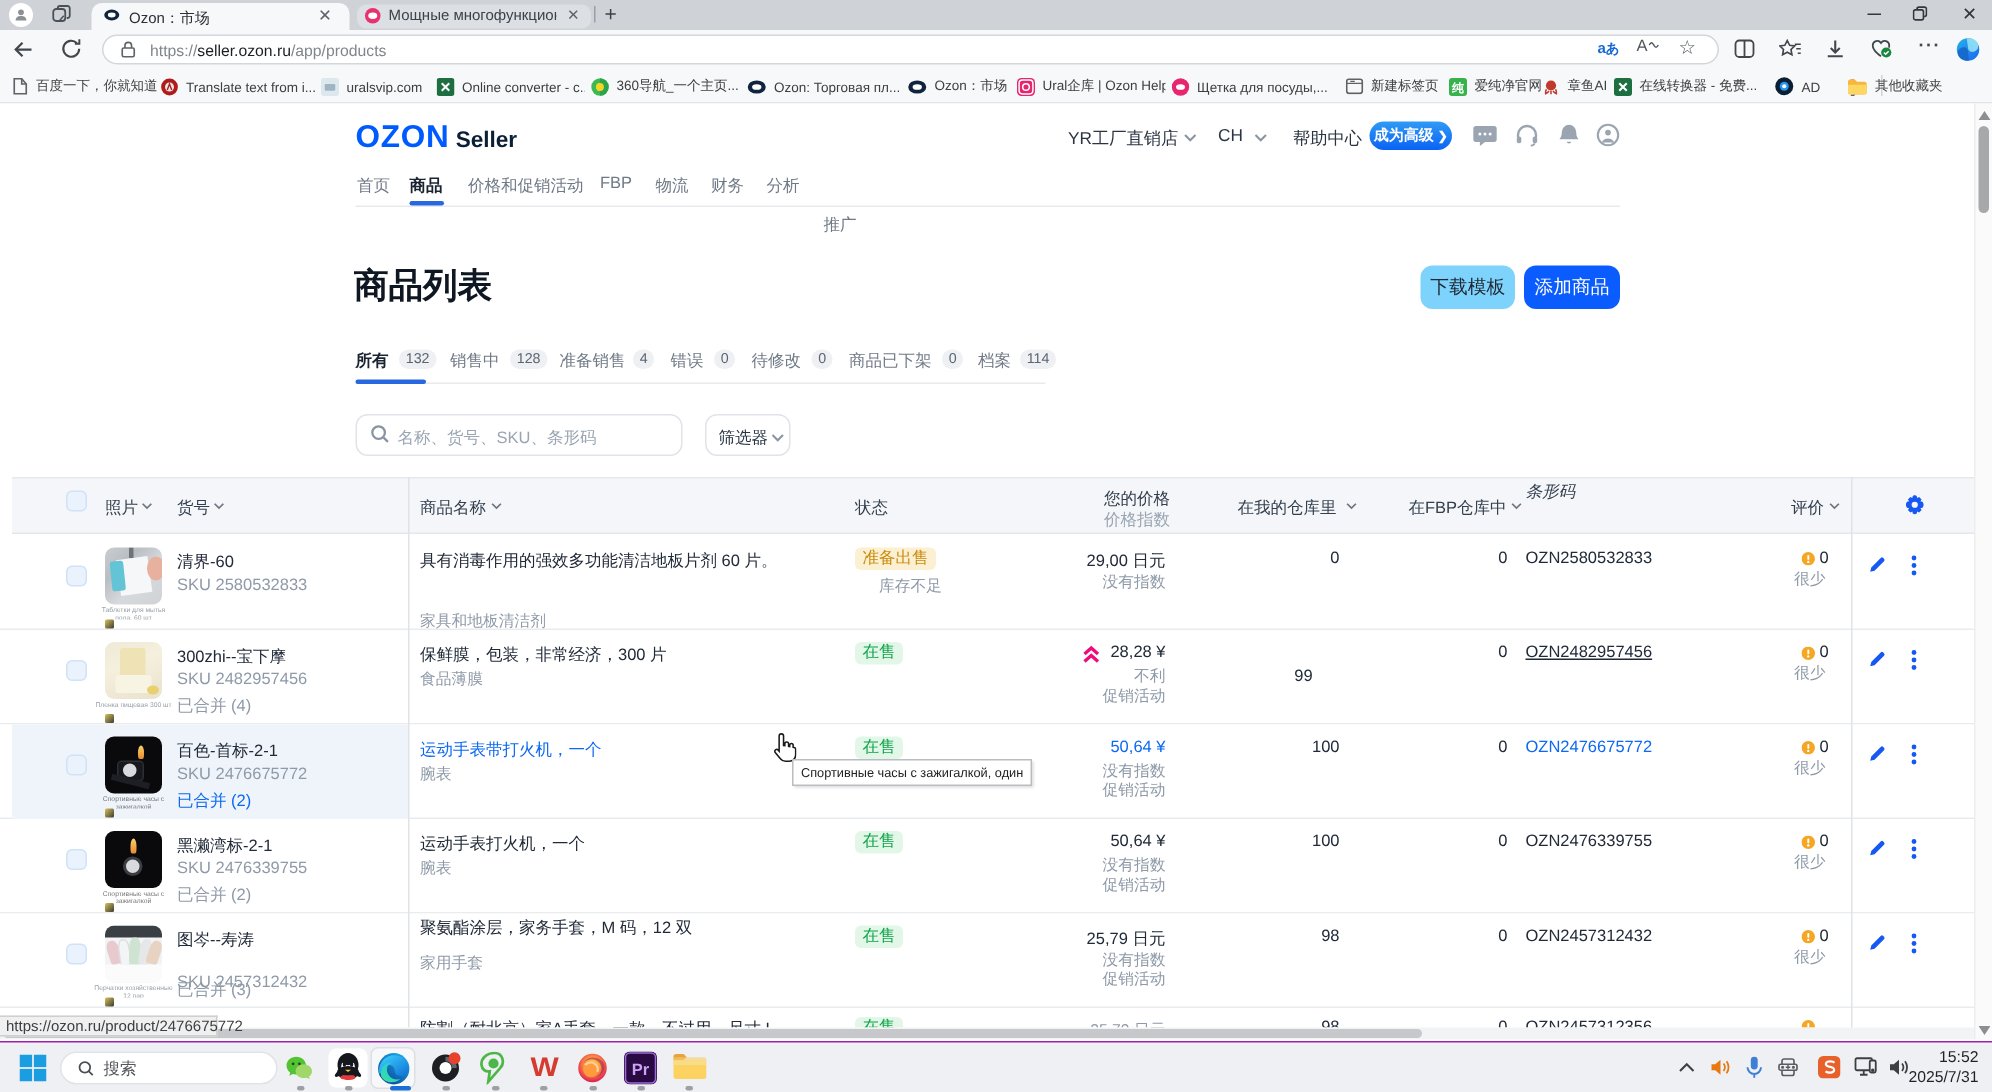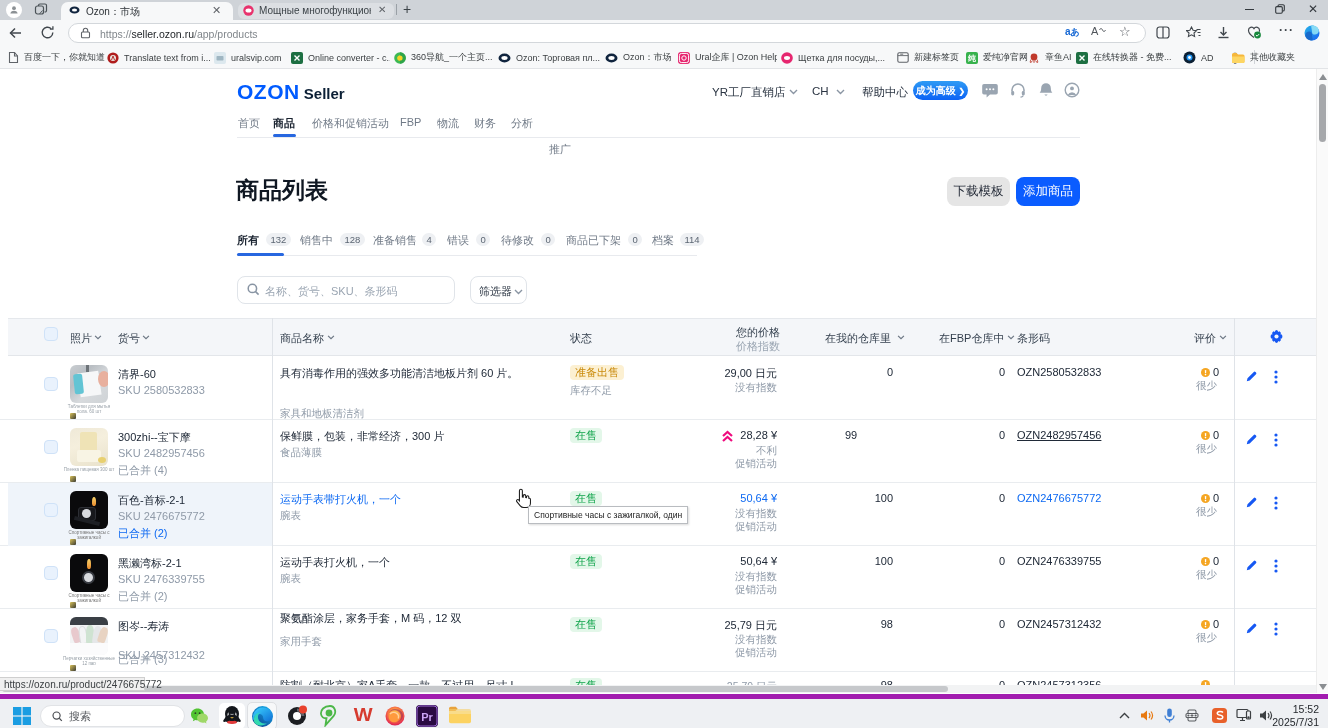--- a/index.html
+++ b/index.html
@@ -303,21 +303,21 @@
       <span style="left:400px;">FBP</span>
       <span style="left:437px;">物流</span>
       <span style="left:474px;">财务</span>
       <span style="left:511px;">分析</span>
       <span style="left:549px;margin-top:26px;">推广</span>
   </div>
   <div class="abs" style="left:237px;top:68px;width:843px;height:1px;background:#e8eaee;"></div>
   <div class="abs" style="left:273px;top:65px;width:23px;height:3px;border-radius:2px;background:#2767e0;"></div>
 
   <div class="abs" style="left:236px;top:106px;font-size:23px;font-weight:bold;color:#0f1722;">商品列表</div>
-  <div class="abs" style="left:947px;top:108px;width:63px;height:29px;background:#e5e5e5;border-radius:8px;font-size:12.5px;color:#1f2633;line-height:29px;text-align:center;">下载模板</div>
+  <div class="abs" style="left:947px;top:108px;width:63px;height:29px;background:#7dd3fc;border-radius:8px;font-size:12.5px;color:#1f2633;line-height:29px;text-align:center;">下载模板</div>
   <div class="abs" style="left:1016px;top:108px;width:64px;height:29px;background:#0a5cff;border-radius:8px;font-size:12.5px;color:#fff;line-height:29px;text-align:center;">添加商品</div>
 
   <div class="abs nav" style="left:0;top:164px;width:1328px;font-size:11px;color:#707a87;">
     <span style="left:237px;color:#1a2330;font-weight:bold;">所有</span>
       <span class="cnt" style="left:266px;">132</span>
     <span style="left:300px;">销售中</span>
       <span class="cnt" style="left:340px;">128</span>
     <span style="left:373px;">准备销售</span>
       <span class="cnt" style="left:422px;">4</span>
     <span style="left:447px;">错误</span>
@@ -363,21 +363,21 @@
     <span style="left:690px;top:7px;width:90px;text-align:right;">您的价格</span>
     <span style="left:690px;top:21px;width:90px;text-align:right;color:#9aa5b2;">价格指数</span>
     <span style="left:825px;top:13px;">在我的仓库里</span>
       <svg class="hch" style="left:897px;top:17px;" width="8" height="5" viewBox="0 0 9 6" fill="none" stroke="#6b7683" stroke-width="1.4">
         <path d="M1 1l3.5 3.5L8 1"></path>
       </svg>
     <span style="left:939px;top:13px;">在FBP仓库中</span>
       <svg class="hch" style="left:1007px;top:17px;" width="8" height="5" viewBox="0 0 9 6" fill="none" stroke="#6b7683" stroke-width="1.4">
         <path d="M1 1l3.5 3.5L8 1"></path>
       </svg>
-    <span style="left:1017px;top:13px;">条形码</span>
+    <span style="left:1017px;top:2px;font-style:italic;">条形码</span>
     <span style="left:1194px;top:13px;">评价</span>
       <svg class="hch" style="left:1219px;top:17px;" width="8" height="5" viewBox="0 0 9 6" fill="none" stroke="#6b7683" stroke-width="1.4">
         <path d="M1 1l3.5 3.5L8 1"></path>
       </svg>
     <svg style="position:absolute;left:1270px;top:12px;" width="13" height="13" viewBox="0 0 20 20">
         <path d="M10 0l2 1 .5 2.2 2-1.2 2.5 2.5-1.2 2L18 7l1 2v2l-1 2-2.2.5 1.2 2-2.5 2.5-2-1.2L12 19l-2 1-2-1-.5-2.2-2 1.2L3 15.5l1.2-2L2 13l-1-2V9l1-2 2.2-.5L3 4.5 5.5 2l2 1.2L8 1z" fill="#1658f3"></path>
         <circle cx="10" cy="10" r="3.2" fill="#f4f6f9"></circle>
       </svg>
   </div>
 
@@ -389,21 +389,21 @@
       <div style="position:absolute;right:-2px;top:6px;width:12px;height:16px;background:#e8b09e;border-radius:50%;"></div>
       <div style="position:absolute;left:16px;top:0;width:3px;height:7px;background:#6d7378;"></div>
     </div>
     <div class="cap">Таблетки для мытья пола, 60 шт</div>
       <div class="capi"></div>
     <span class="t dark" style="left:118px;top:10px;">清界-60</span>
     <span class="t grey" style="left:118px;top:27px;">SKU 2580532833</span>
     <span class="t dark" style="left:280px;top:9px;">具有消毒作用的强效多功能清洁地板片剂 60 片。</span>
     <span class="t grey sm" style="left:280px;top:26px;margin-top:24px;">家具和地板清洁剂</span>
     <span class="badge-o" style="position:absolute;left:570px;top:8px;">准备出售</span>
-    <span class="t grey sm" style="left:570px;top:27px;">库存不足</span>
+    <span class="t grey sm" style="left:586px;top:27px;">库存不足</span>
     <span class="t dark pr" style="top:9px;">29,00 日元</span>
     <span class="t grey sm pr" style="top:24px;">没有指数</span>
     <span class="t dark" style="left:845px;top:9px;width:48px;text-align:right;">0</span>
     <span class="t dark" style="left:957px;top:9px;width:48px;text-align:right;">0</span>
     <span class="t dark" style="left:1017px;top:9px;">OZN2580532833</span>
     <svg class="warn" style="top:11px;">
         <use href="#warnc"></use>
       </svg>
     <span class="t dark" style="left:1213px;top:9px;">0</span>
     <span class="t grey sm" style="left:1196px;top:22px;">很少</span>
@@ -430,21 +430,21 @@
     <span class="t grey" style="left:118px;top:43px;">已合并 (4)</span>
     <span class="t dark" style="left:280px;top:9px;">保鲜膜，包装，非常经济，300 片</span>
     <span class="t grey sm" style="left:280px;top:26px;">食品薄膜</span>
     <span class="badge-g" style="position:absolute;left:570px;top:8px;">在售</span>
     <svg class="abs" style="left:722px;top:10px;" width="11" height="13" viewBox="0 0 11 13">
         <path d="M1 6l4.5-4L10 6M1 11l4.5-4L10 11" fill="none" stroke="#ef0b7e" stroke-width="2.2"></path>
       </svg>
     <span class="t dark pr" style="top:9px;">28,28 ¥</span>
     <span class="t grey sm pr" style="top:24px;">不利</span>
     <span class="t grey sm pr" style="top:37px;">促销活动</span>
-    <span class="t dark" style="left:845px;top:9px;width:48px;text-align:left;">99</span>
+    <span class="t dark" style="left:845px;top:25px;width:48px;text-align:center;">99</span>
     <span class="t dark" style="left:957px;top:9px;width:48px;text-align:right;">0</span>
     <span class="t dark" style="left:1017px;top:9px;text-decoration:underline;">OZN2482957456</span>
     <svg class="warn" style="top:11px;">
         <use href="#warnc"></use>
       </svg>
     <span class="t dark" style="left:1213px;top:9px;">0</span>
     <span class="t grey sm" style="left:1196px;top:22px;">很少</span>
     <svg class="pen" style="top:14px;">
         <use href="#penp"></use>
       </svg>
@@ -590,21 +590,21 @@
 </div>
 <div id="vscroll">
   <svg style="position:absolute;left:2px;top:5px;" width="8" height="6" viewBox="0 0 8 6">
       <path d="M4 0l4 6H0z" fill="#8b8e92"></path>
     </svg>
   <div style="position:absolute;left:2px;top:15px;width:7px;height:58px;background:#a6a8ab;border-radius:3.5px;"></div>
   <svg style="position:absolute;left:2px;top:615px;" width="8" height="6" viewBox="0 0 8 6">
       <path d="M4 6L0 0h8z" fill="#8b8e92"></path>
     </svg>
 </div>
-<div id="taskbar" style="position:absolute;left:0;top:694px;width:1328px;height:34px;background:#eef0f3;border-top:5px solid #a21caf;">
+<div id="taskbar" style="position:absolute;left:0;top:694px;width:1328px;height:34px;background:#eef0f3;border-top:1px solid #a21caf;">
 
   <svg style="position:absolute;left:13px;top:8px;" width="18" height="18" viewBox="0 0 18 18">
       <rect x="0" y="0" width="8.4" height="8.4" fill="#1b9de2"></rect>
       <rect x="9.6" y="0" width="8.4" height="8.4" fill="#1b9de2"></rect>
       <rect x="0" y="9.6" width="8.4" height="8.4" fill="#1b9de2"></rect>
       <rect x="9.6" y="9.6" width="8.4" height="8.4" fill="#1b9de2"></rect>
     </svg>
 
   <div style="position:absolute;left:40px;top:6px;width:145px;height:22px;background:#fff;border:1px solid #e1e3e6;border-radius:11px;"></div>
   <svg style="position:absolute;left:52px;top:12px;" width="11" height="11" viewBox="0 0 13 13" fill="none" stroke="#4a4d52" stroke-width="1.4">

